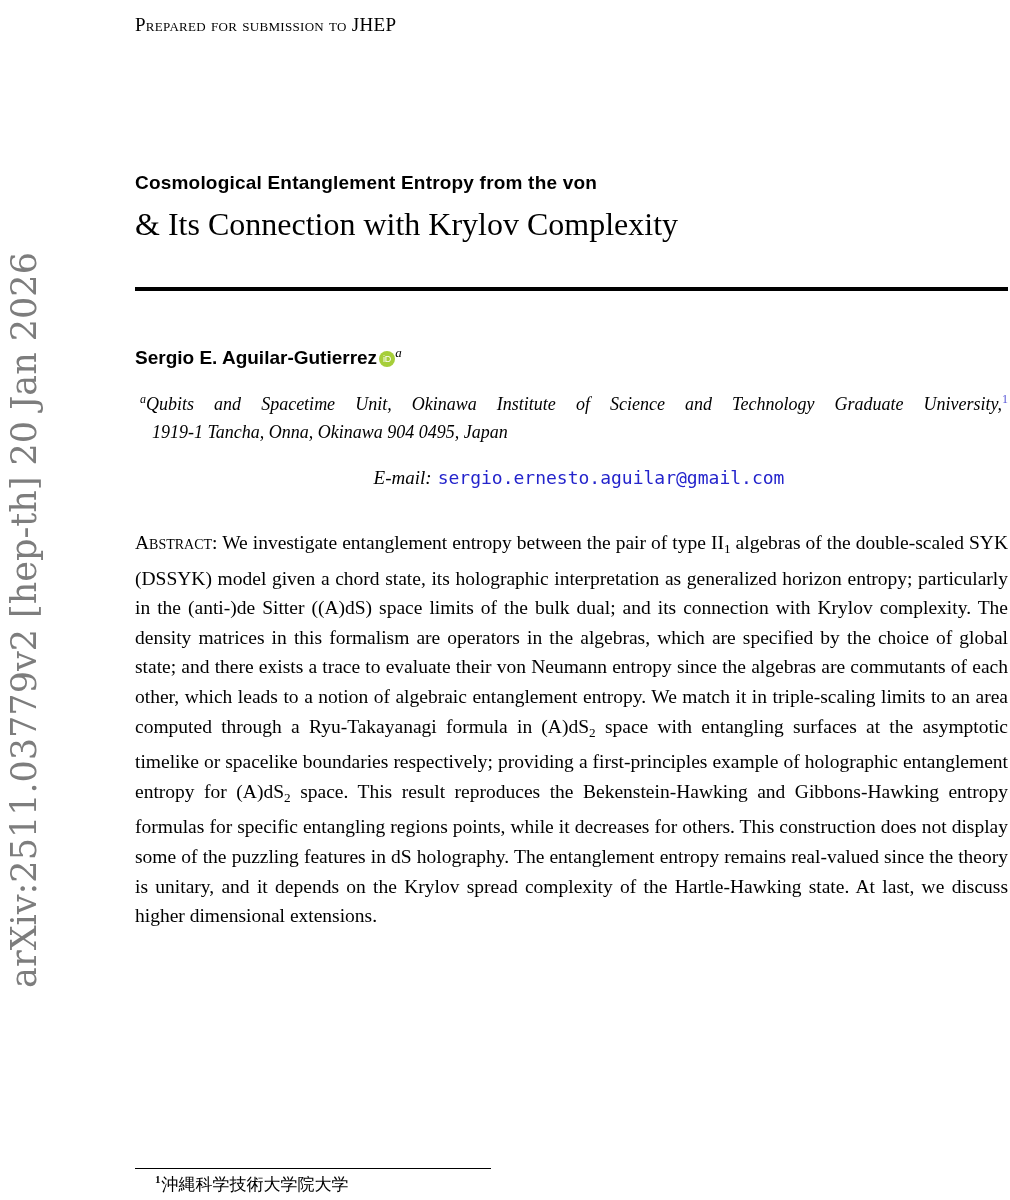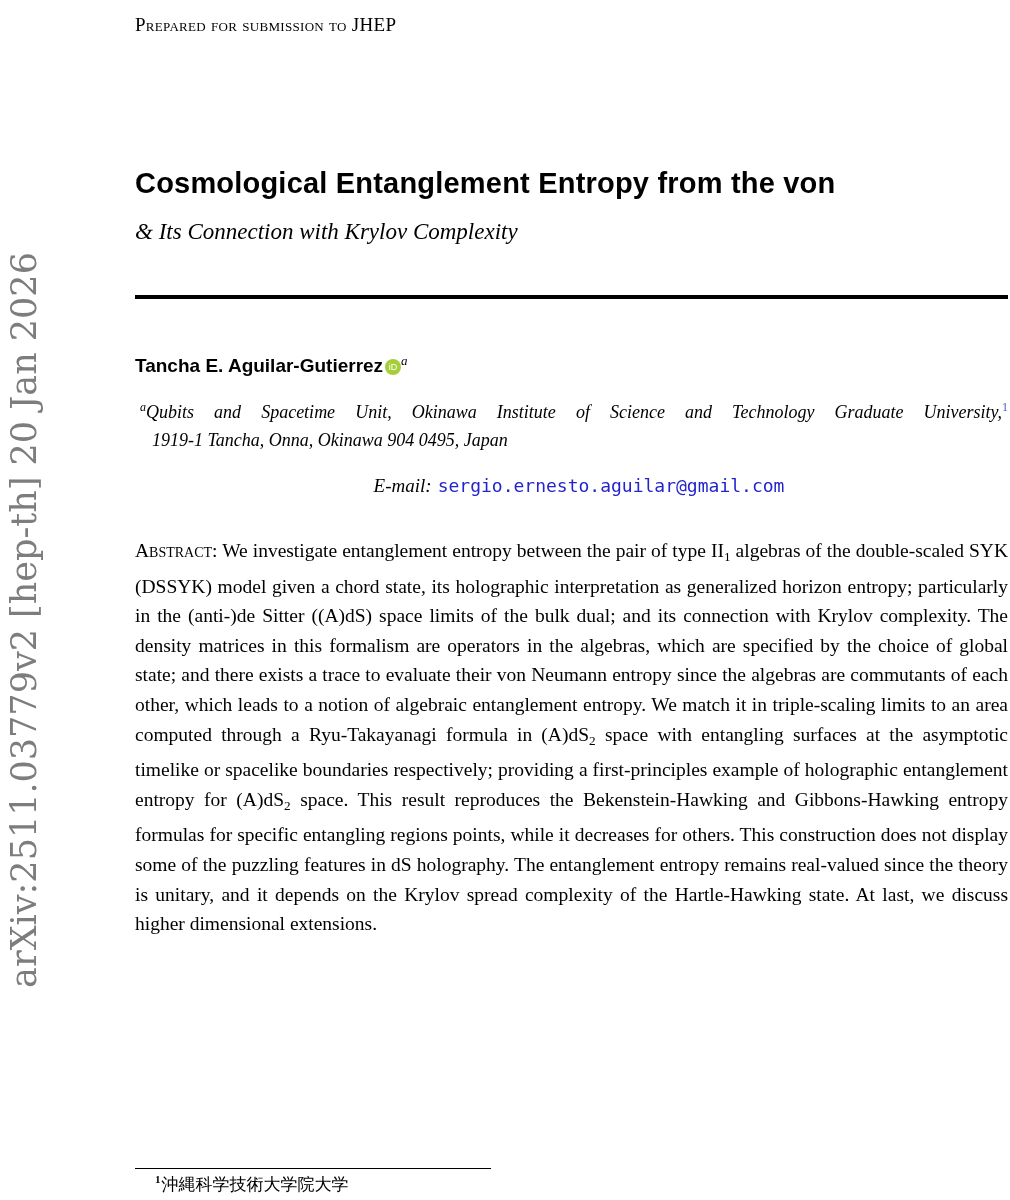--- a/index.html
+++ b/index.html
@@ -22,25 +22,25 @@
     font-size:35px;color:var(--sidebar-gray);letter-spacing:0px;
   }
   .content{position:absolute;left:135px;top:0;width:873px;}
   .jhep-header{
     font-variant:small-caps;font-size:19px;line-height:22px;letter-spacing:0.3px;
     padding-top:14px;
   }
   .title{
     margin:123px 0 0 0;
     font-family:"Liberation Sans", sans-serif;font-weight:bold;
-    font-size:29px;line-height:48px;letter-spacing:0.2px;
+    font-size:19px;line-height:48px;letter-spacing:0.2px;
   }
   .title .title-line{display:block;}
   .subtitle{
-    margin-top:8px;font-style:italic;font-size:23px;line-height:34px;
+    font-size:32px;line-height:34px;
   }
   .rule{height:4px;background:#000;margin-top:46px;width:100%;}
   .author-line{
     margin-top:51px;font-family:"Liberation Sans", sans-serif;
     font-weight:bold;font-size:19px;line-height:21px;
   }
   .orcid{
     display:inline-block;width:16px;height:16px;border-radius:50%;
     background:var(--orcid-green);color:#fff;text-align:center;
     font-family:"Liberation Sans", sans-serif;font-size:9px;font-weight:normal;
@@ -88,21 +88,21 @@
 
   <h1 class="title">
     <span class="title-line">Cosmological Entanglement Entropy from the von</span>
   </h1>
 
   <div class="subtitle">&amp; Its Connection with Krylov Complexity</div>
 
   <div class="rule"></div>
 
   <div class="author-line">
-    <span>Tancha E. Aguilar-Gutierrez</span><a class="orcid">iD</a><sup class="aff-sup">a</sup>
+    <span>Sergio E. Aguilar-Gutierrez</span><a class="orcid">iD</a><sup class="aff-sup">a</sup>
   </div>
 
   <div class="affiliation">
     <div class="aff-line1"><sup>a</sup><span>Qubits and Spacetime Unit, Okinawa Institute of Science and Technology Graduate University,</span><sup class="fn-link">1</sup></div>
     <div class="aff-line2">1919-1 Tancha, Onna, Okinawa 904 0495, Japan</div>
   </div>
 
   <div class="email-line">
     <span class="email-label">E-mail:</span><a class="email-address">sergio.ernesto.aguilar@gmail.com</a>
   </div>

